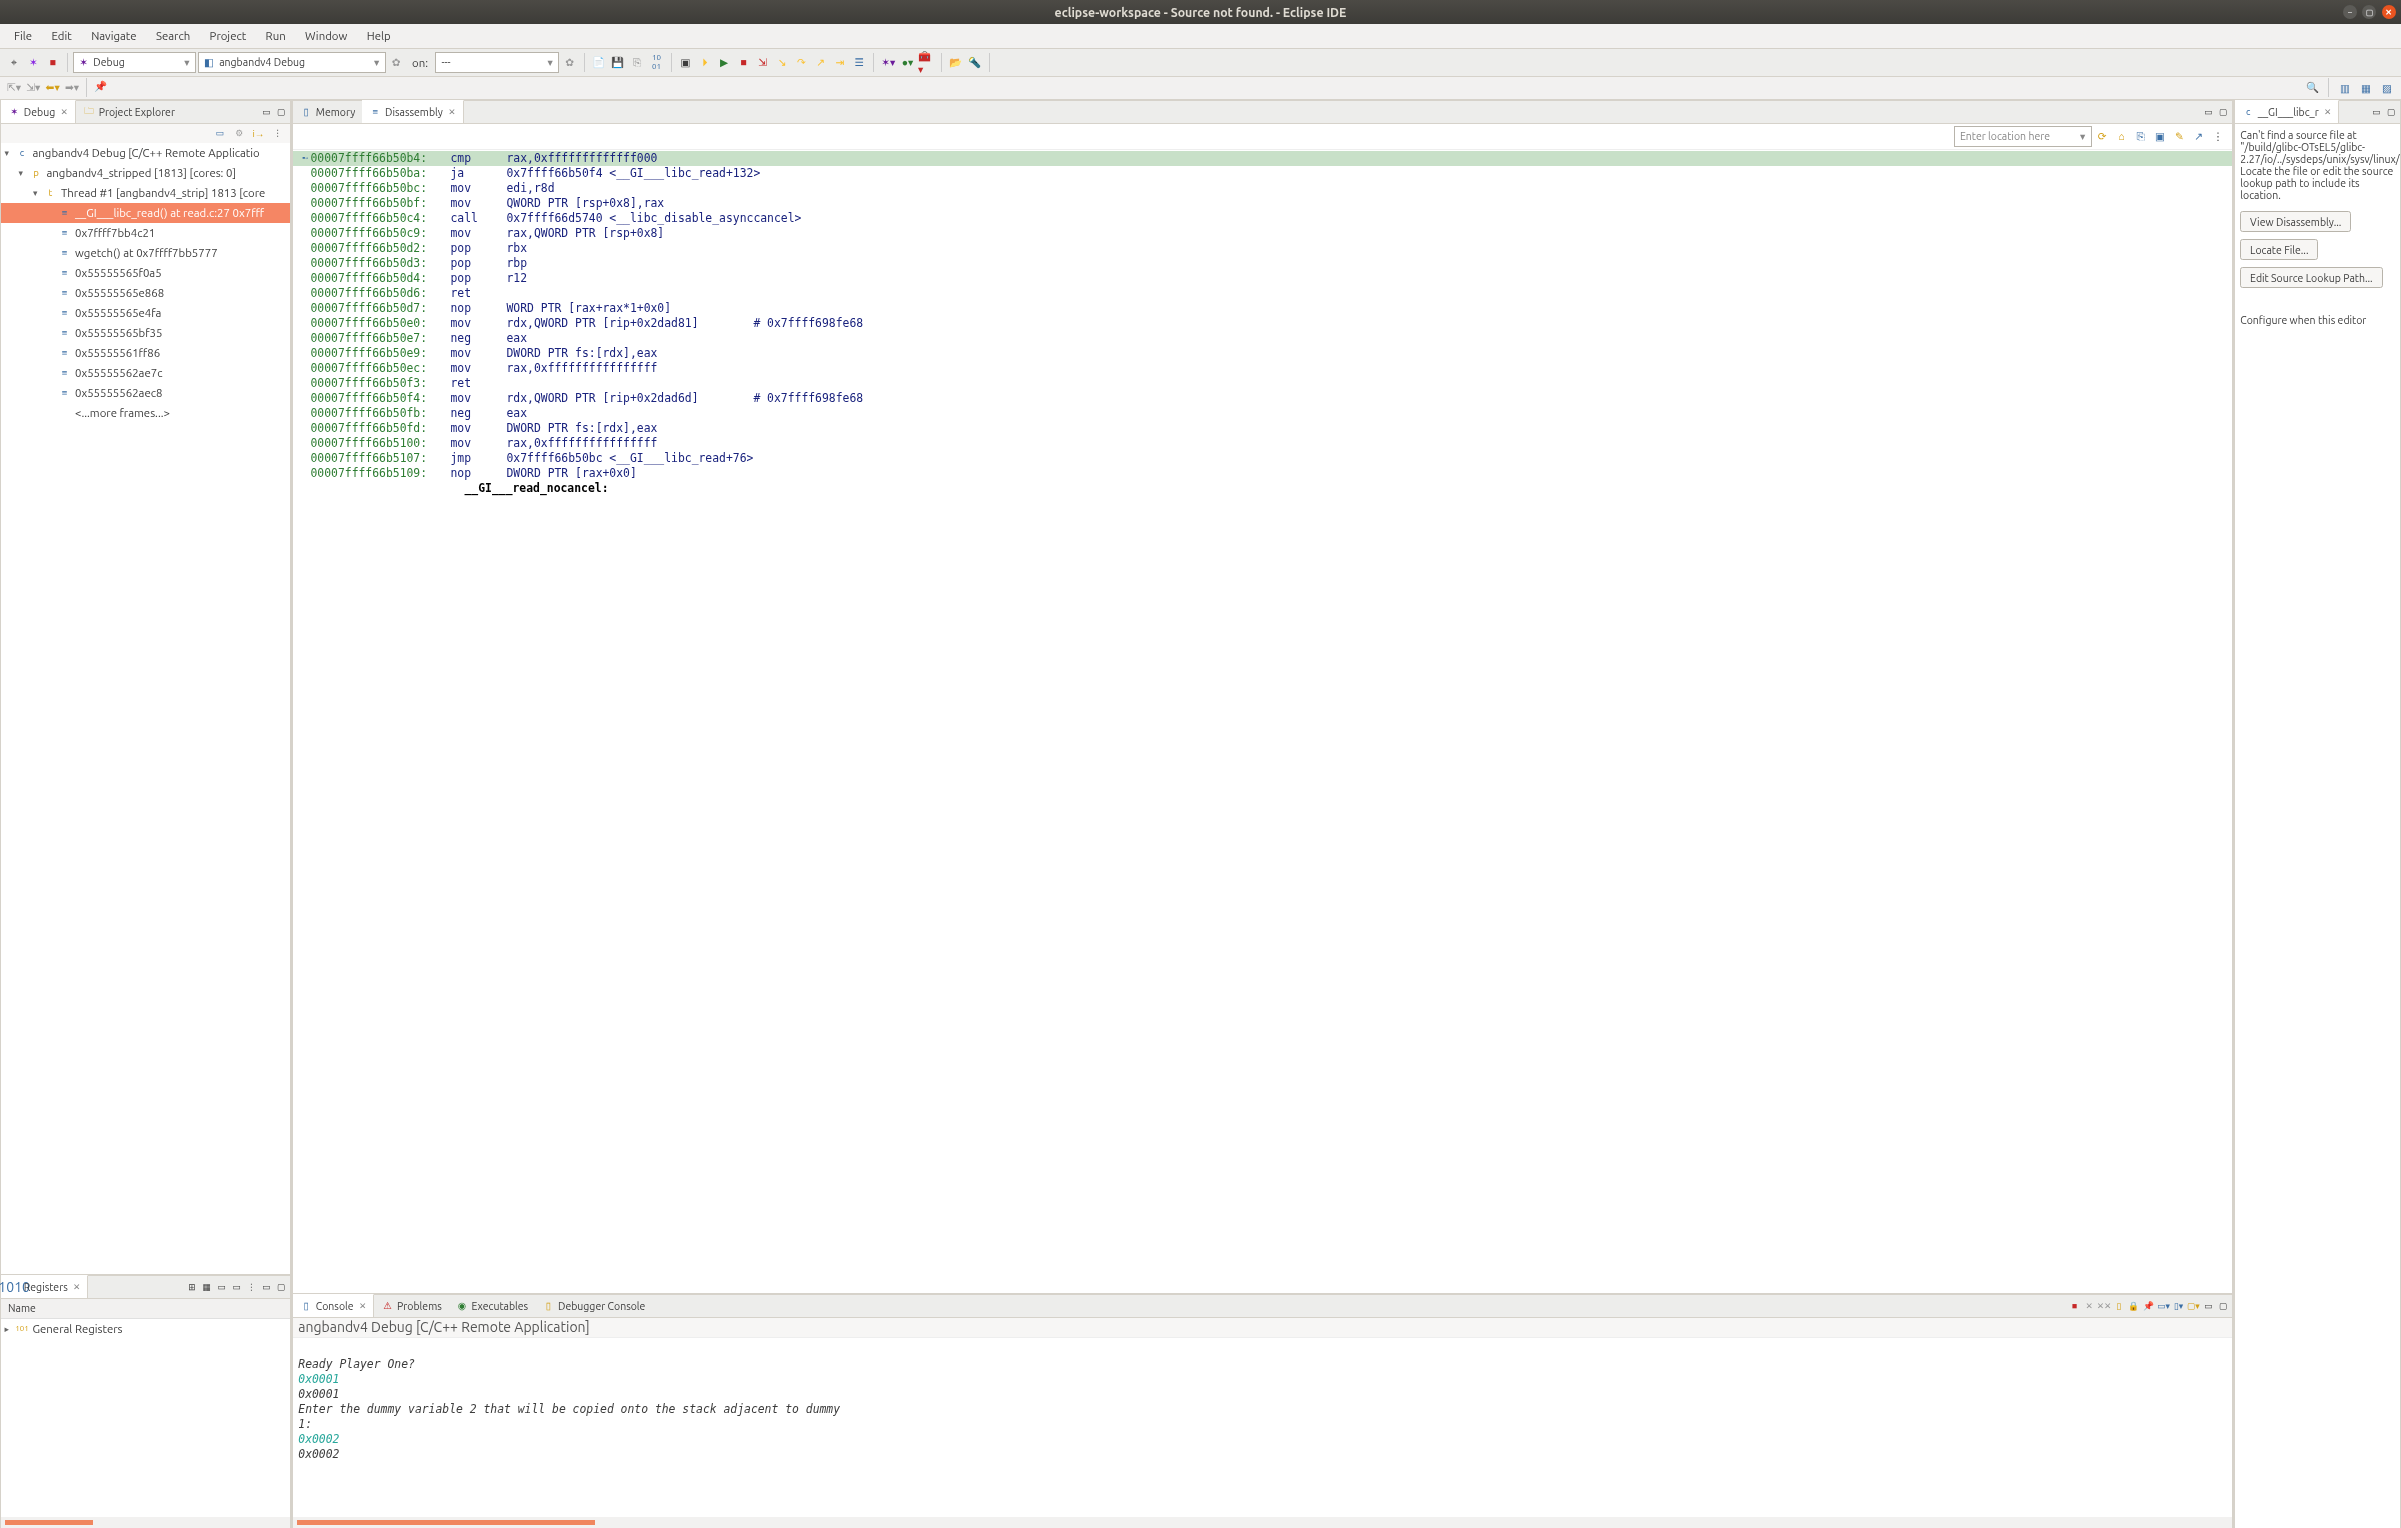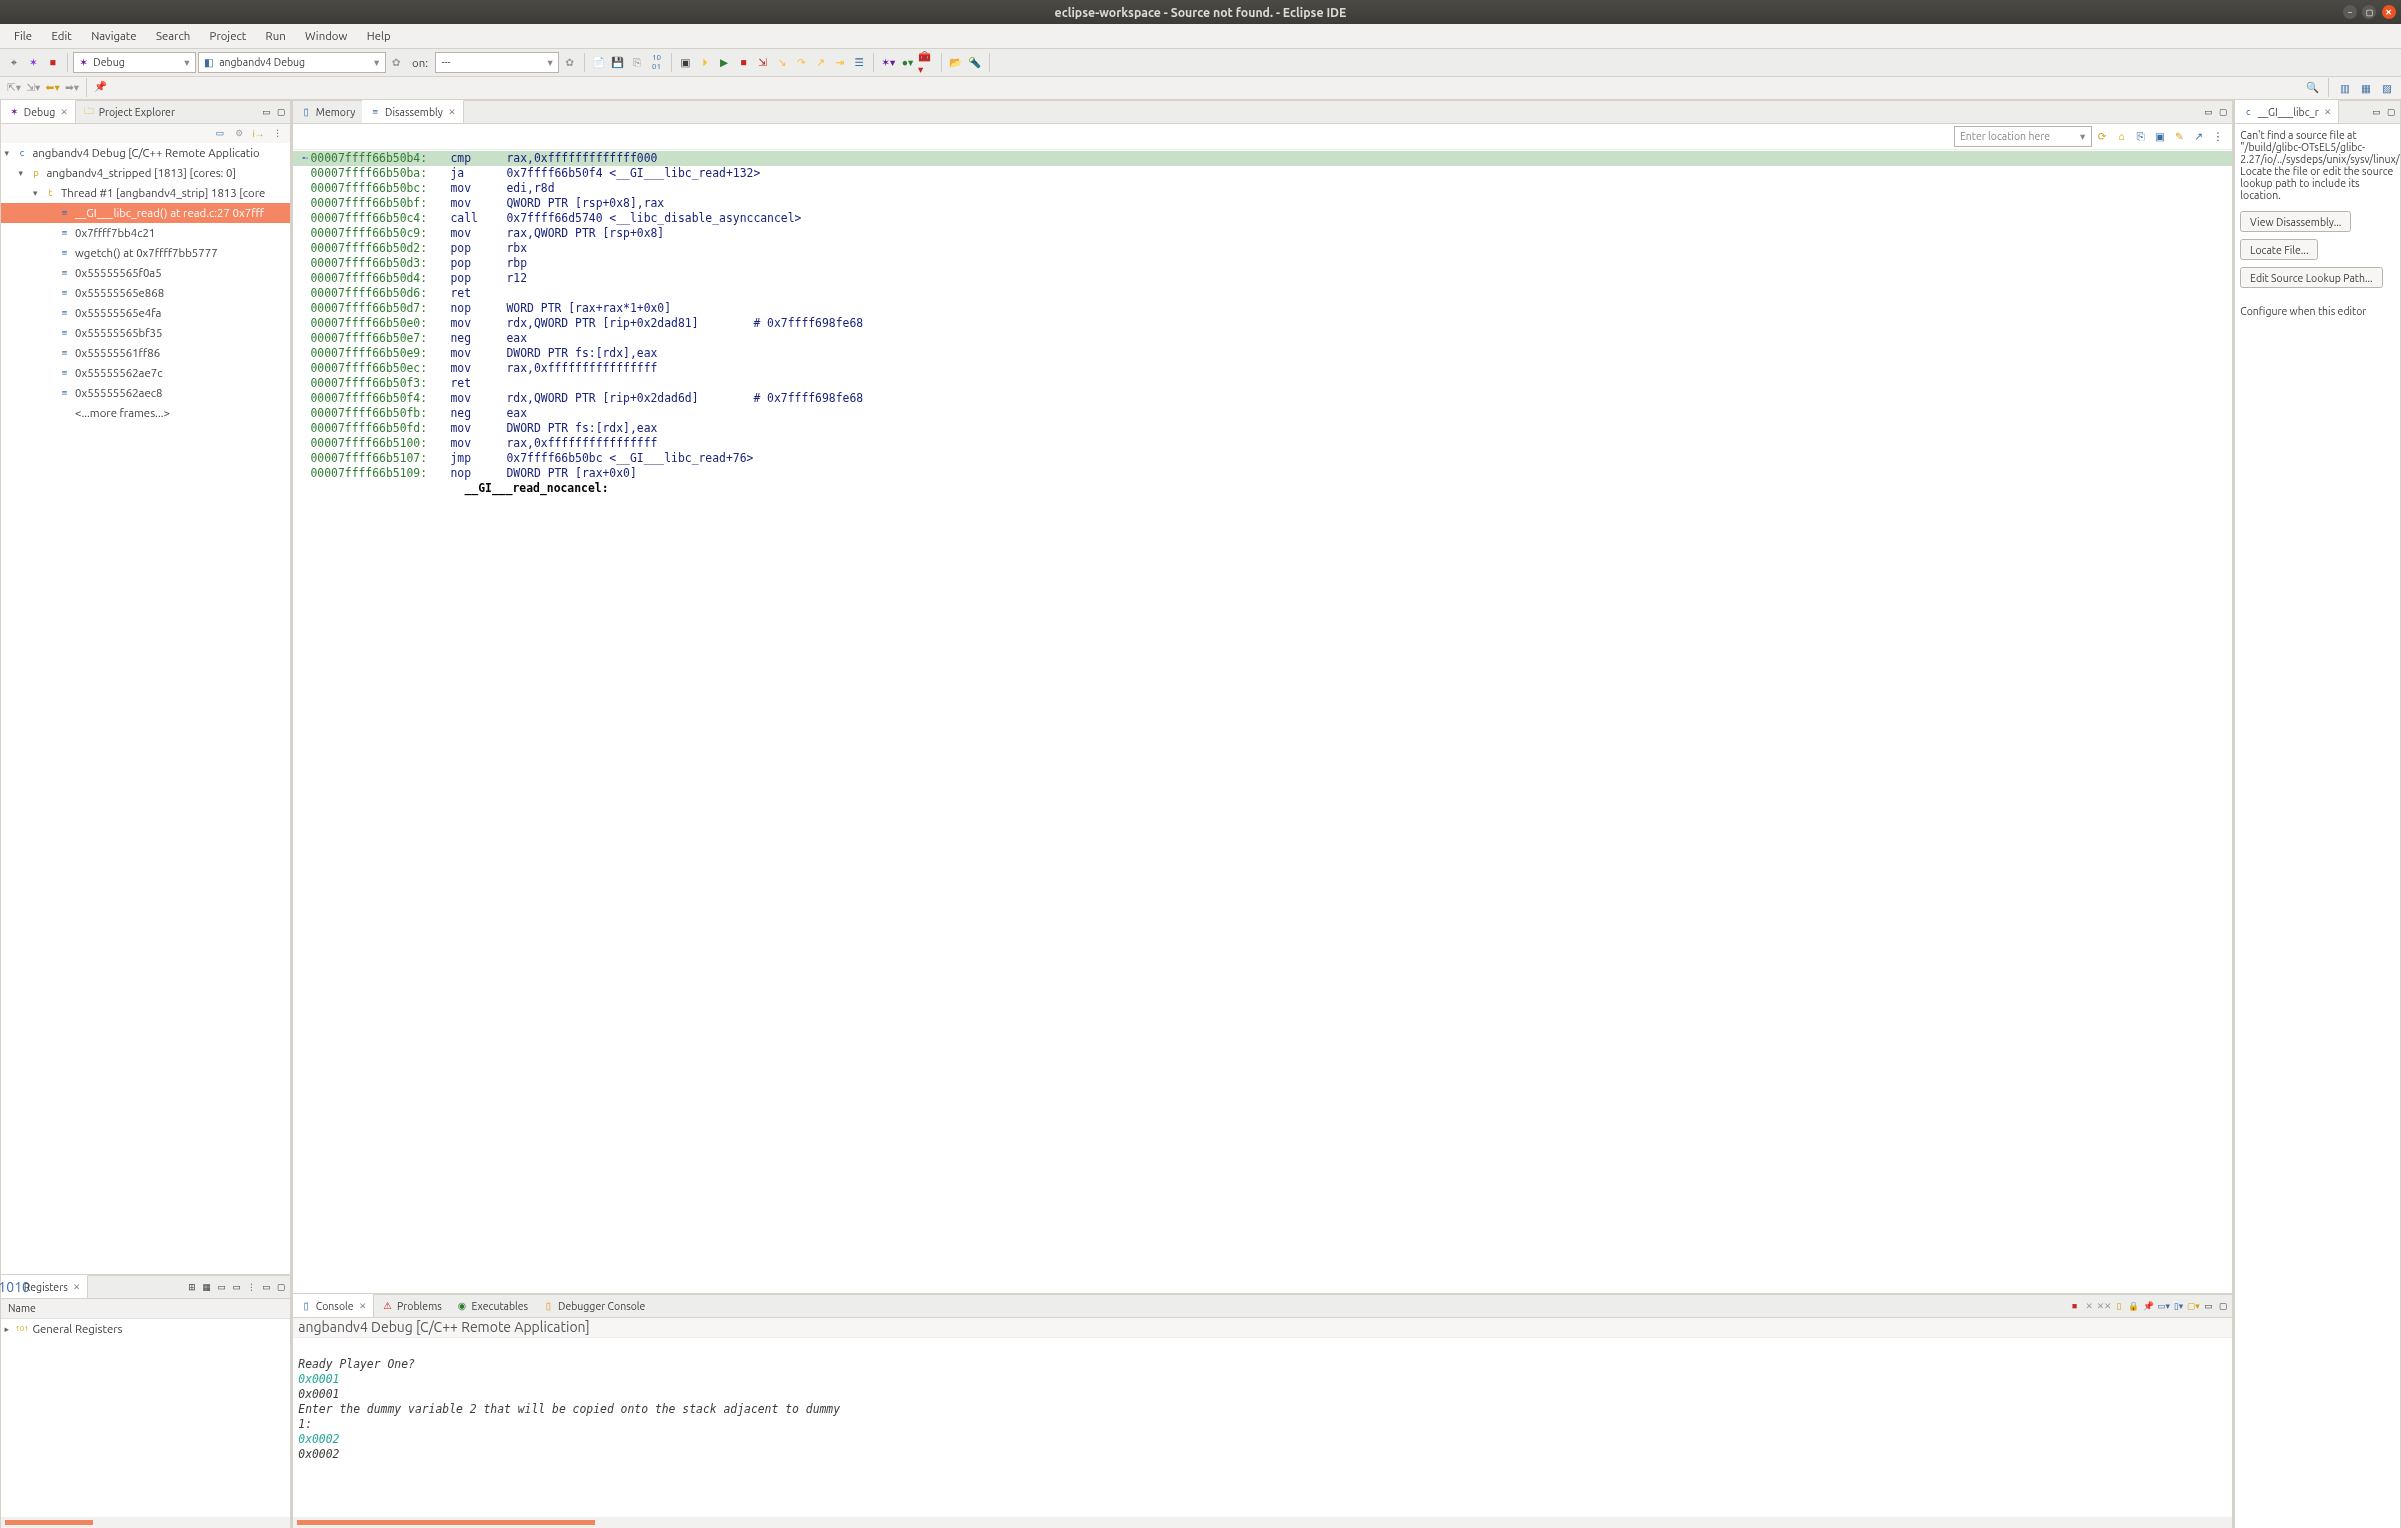--- a/index.html
+++ b/index.html
@@ -391,18 +391,18 @@
           <div class="tbtn">▭</div>
           <div class="tbtn">▢</div>
         </div>
       </div>
       <div class="src-body">
         <div style="white-space:pre-wrap;margin-bottom:7px">Can't find a source file at "/build/glibc-OTsEL5/glibc-2.27/io/../sysdeps/unix/sysv/linux/read.c"
 Locate the file or edit the source lookup path to include its location.</div>
         <div class="btn">View Disassembly...</div><br>
         <div class="btn">Locate File...</div><br>
         <div class="btn">Edit Source Lookup Path...</div>
-        <div style="margin-top:13px">Configure when this editor</div>
+        <div style="margin-top:22px">Configure when this editor</div>
       </div>
     </div>
   </div>
 </div>
 
 
 </body></html>

